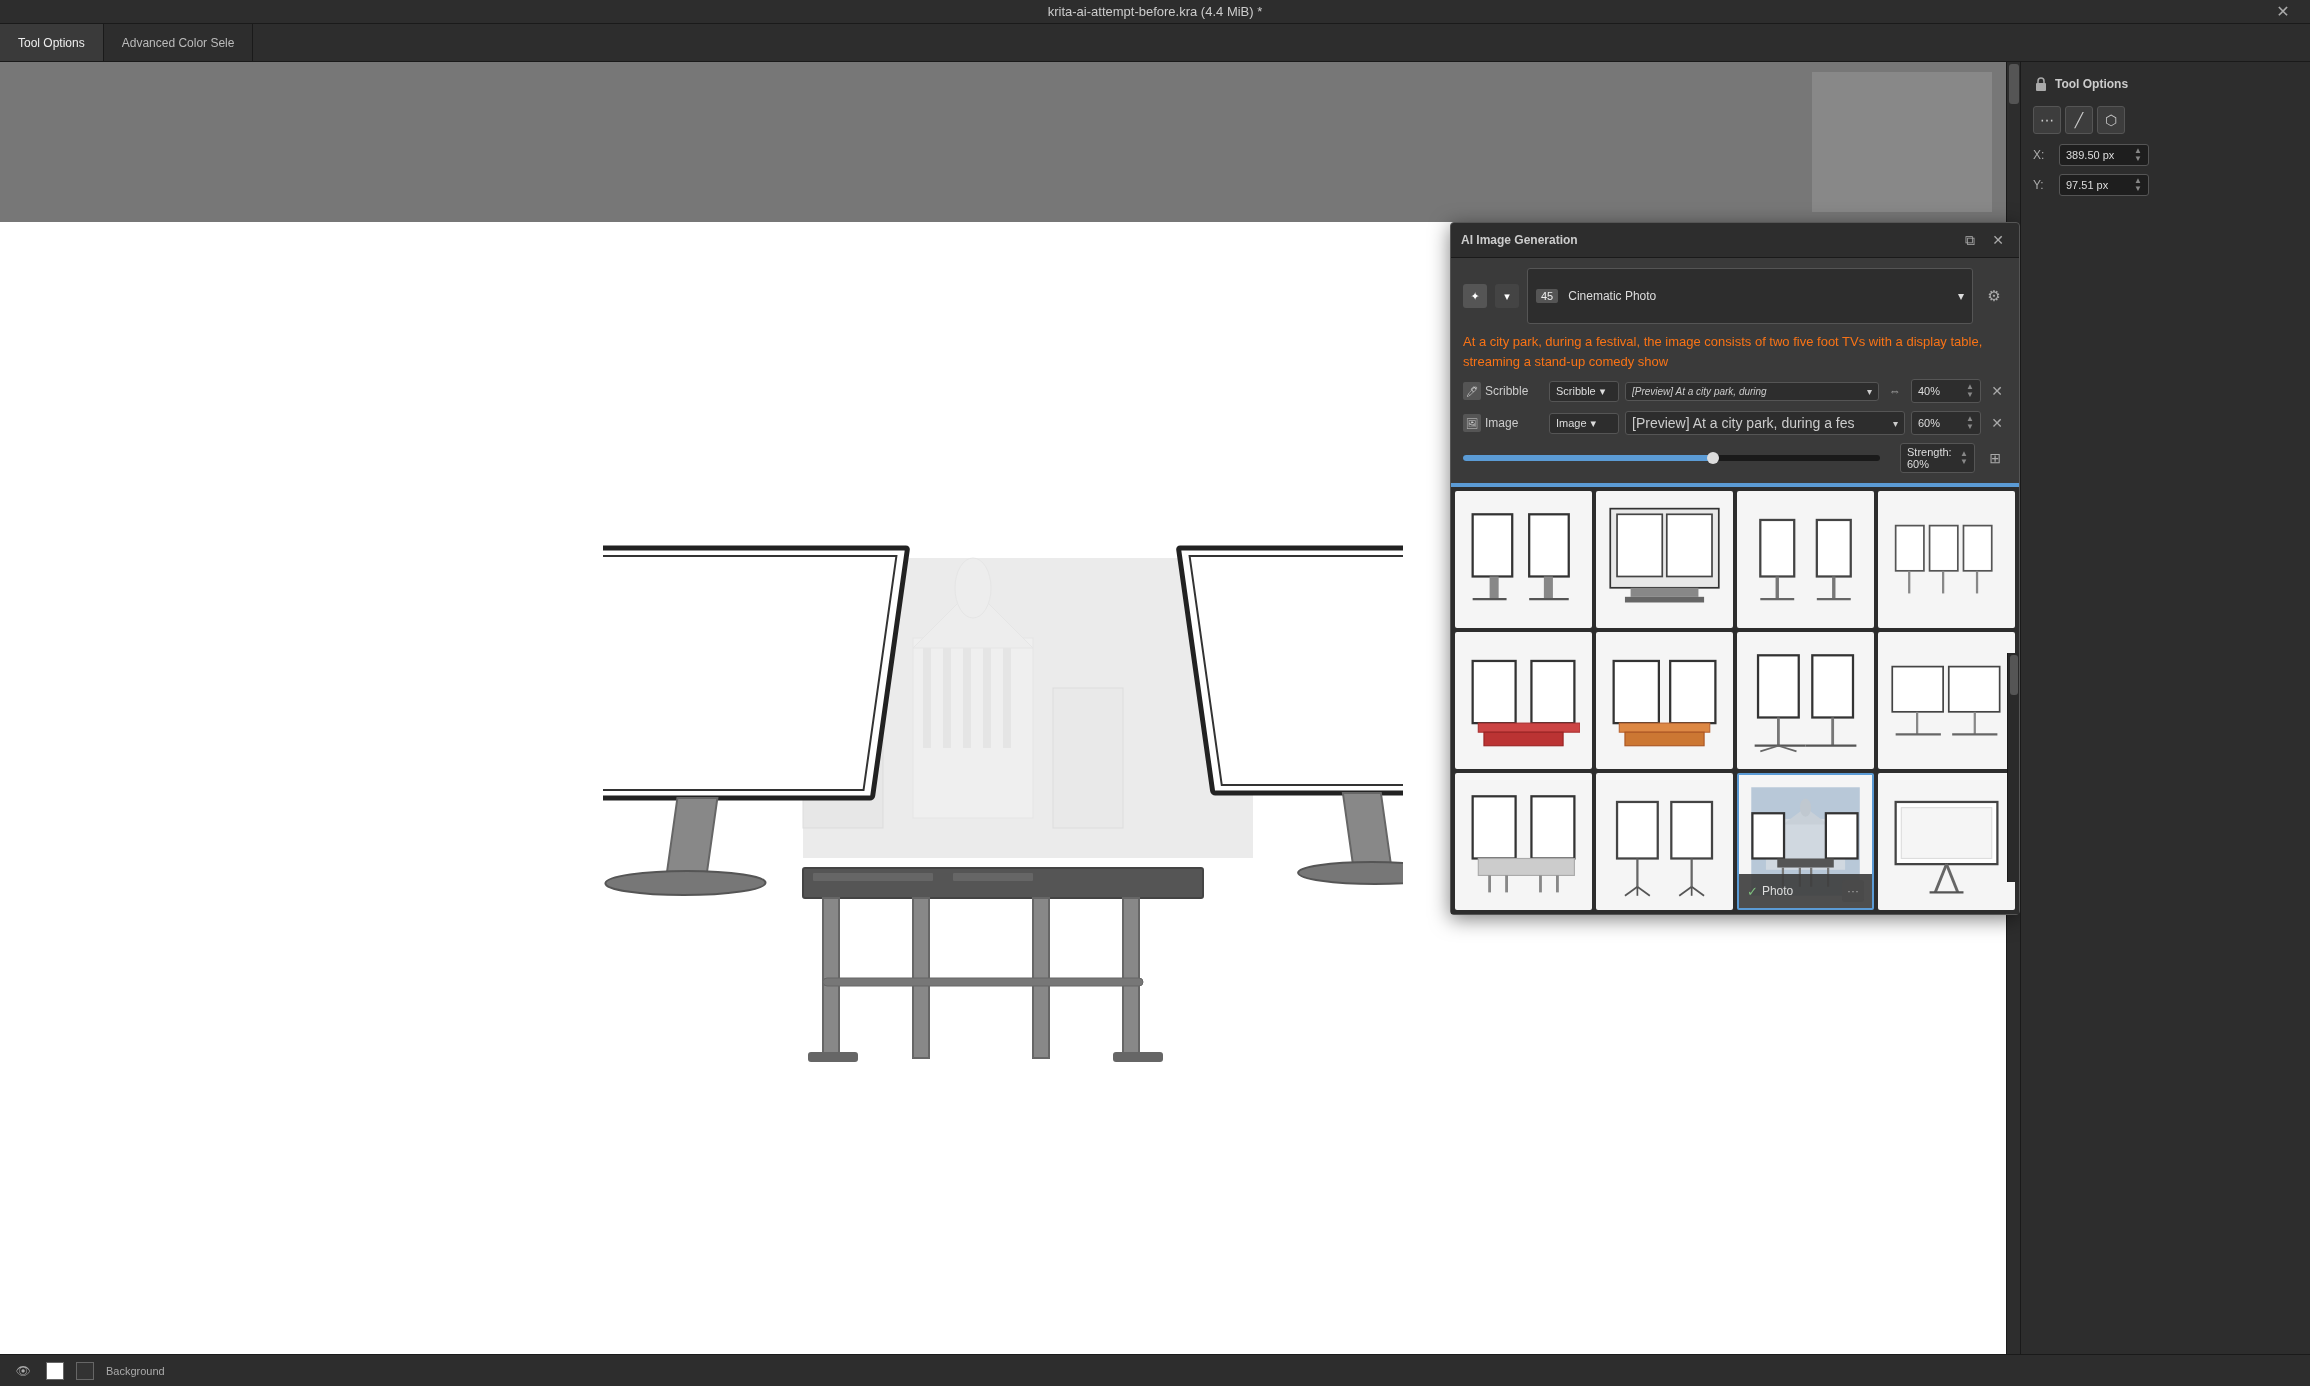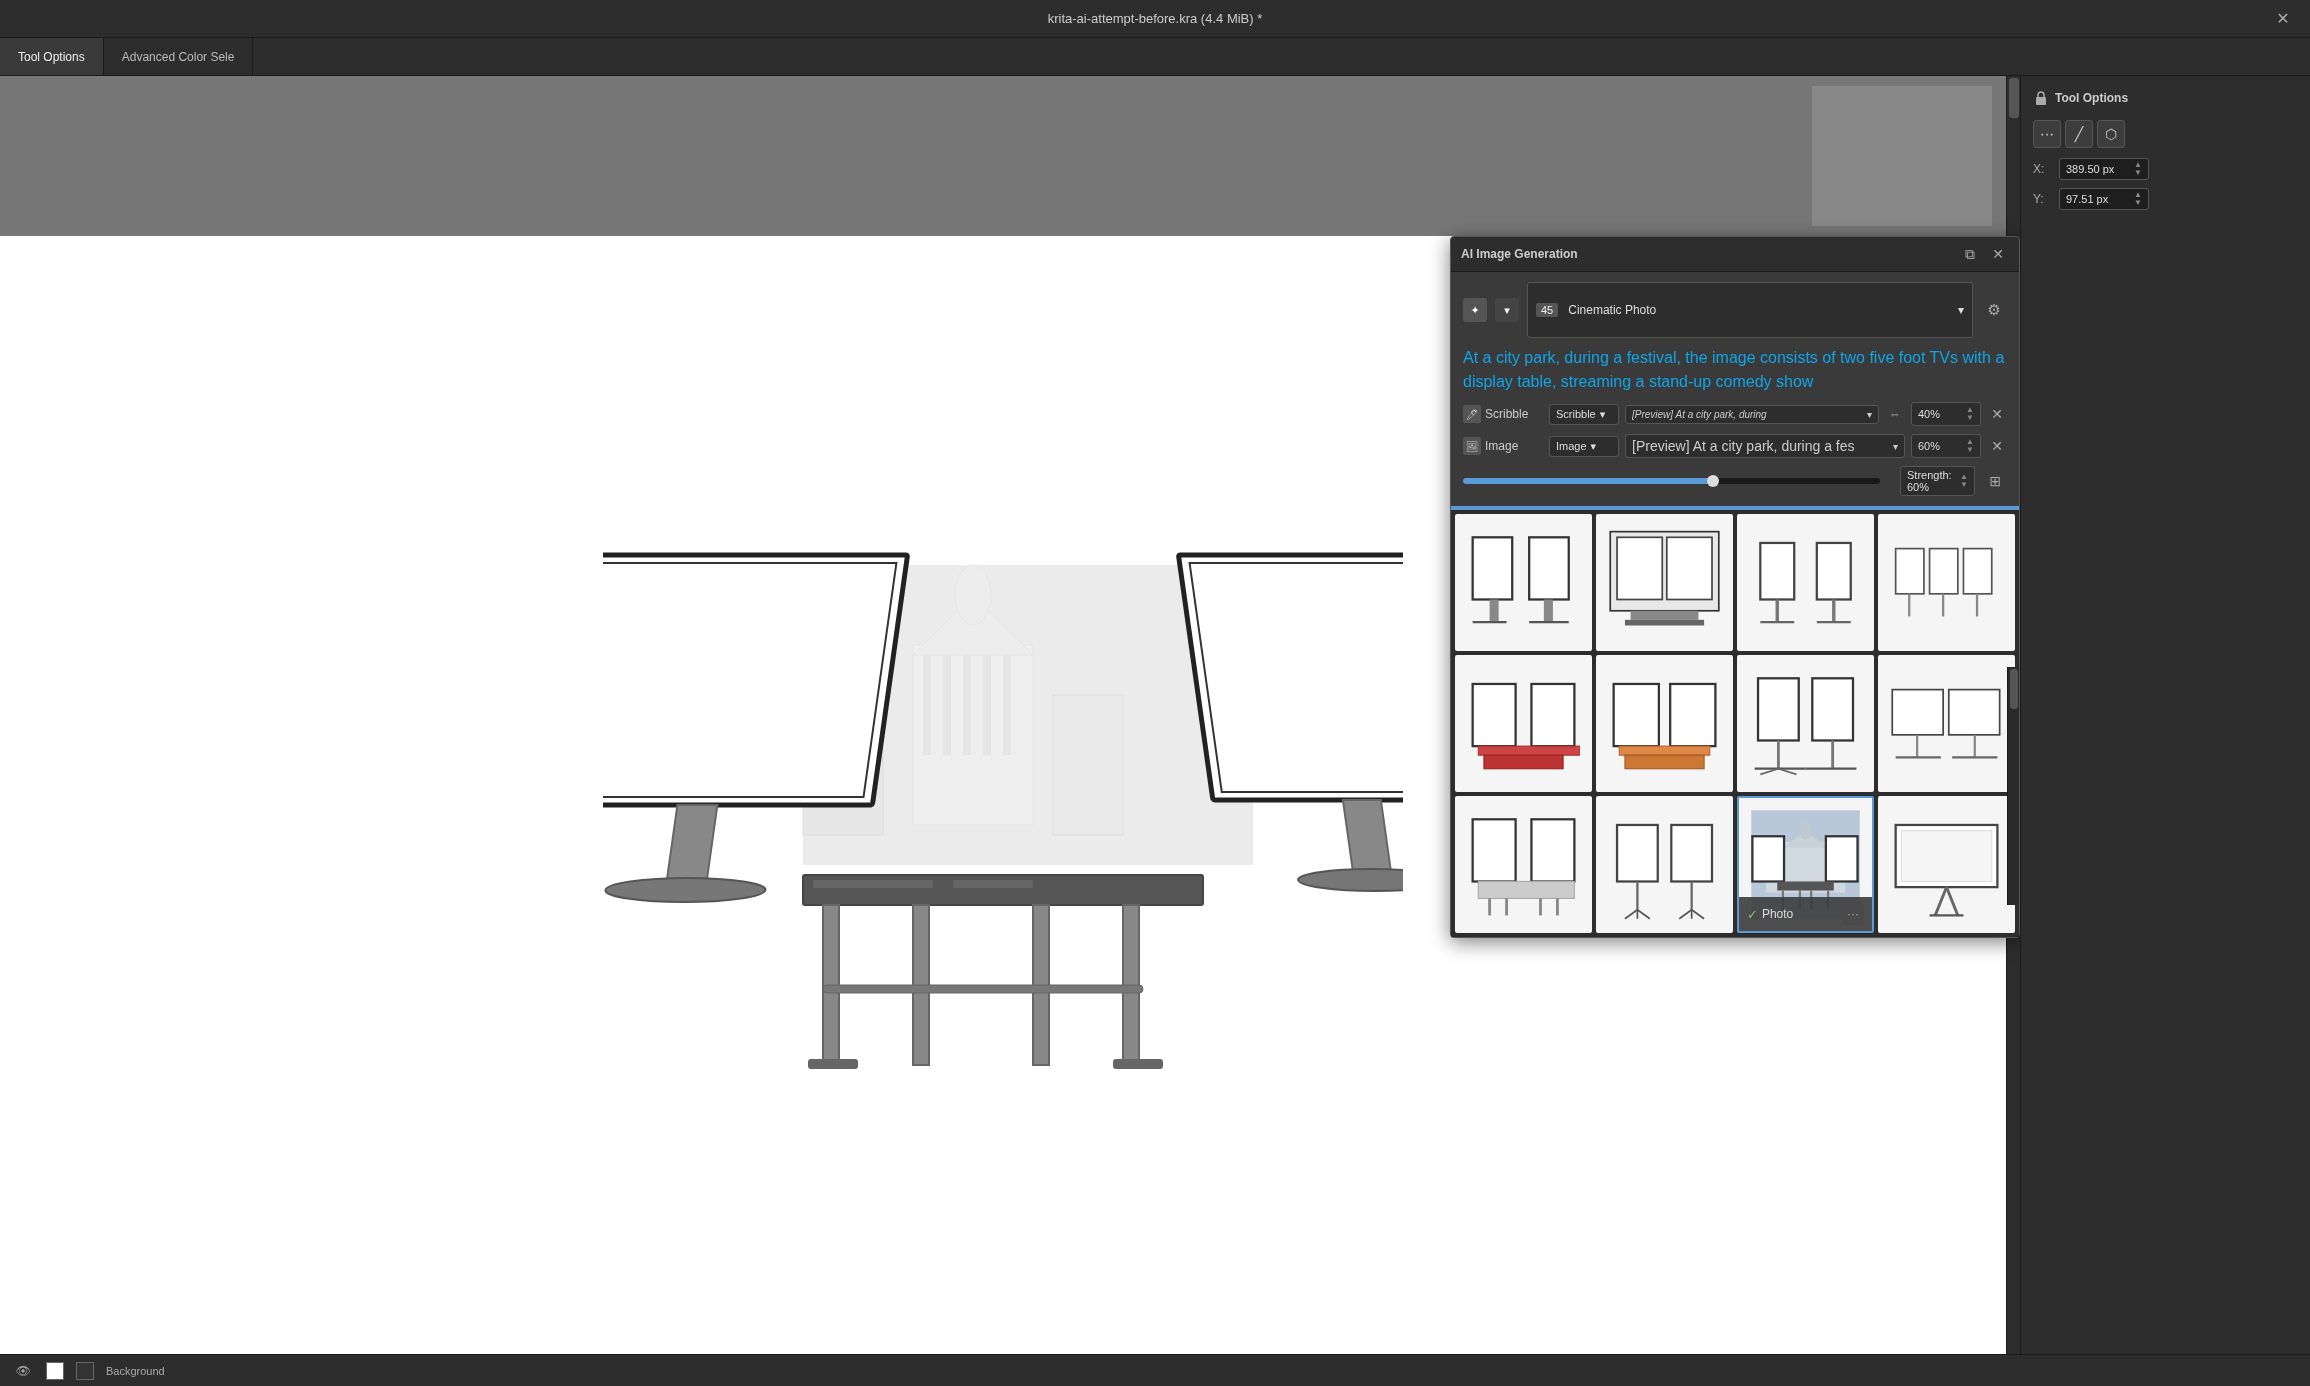--- a/index.html
+++ b/index.html
@@ -11,21 +11,21 @@
       width: 2310px;
       height: 1386px;
       overflow: hidden;
       display: flex;
       flex-direction: column;
     }
 
     
     .title-bar {
       background: #2d2d2d;
-      height: 38px;
+      height: 24px;
       display: flex;
       align-items: center;
       justify-content: center;
       position: relative;
       border-bottom: 1px solid #1a1a1a;
       flex-shrink: 0;
     }
     .title-bar-title {
       font-size: 13px;
       color: #ccc;
@@ -291,22 +291,22 @@
       display: flex;
       align-items: center;
       justify-content: center;
       cursor: pointer;
       color: #aaa;
       font-size: 15px;
     }
 
     
     .prompt-text {
-      font-size: 16px;
-      color: #0ea5e9;
+      font-size: 13px;
+      color: #f97316;
       line-height: 1.5;
     }
 
     
     .control-row {
       display: flex;
       align-items: center;
       gap: 6px;
     }
     .control-label {

